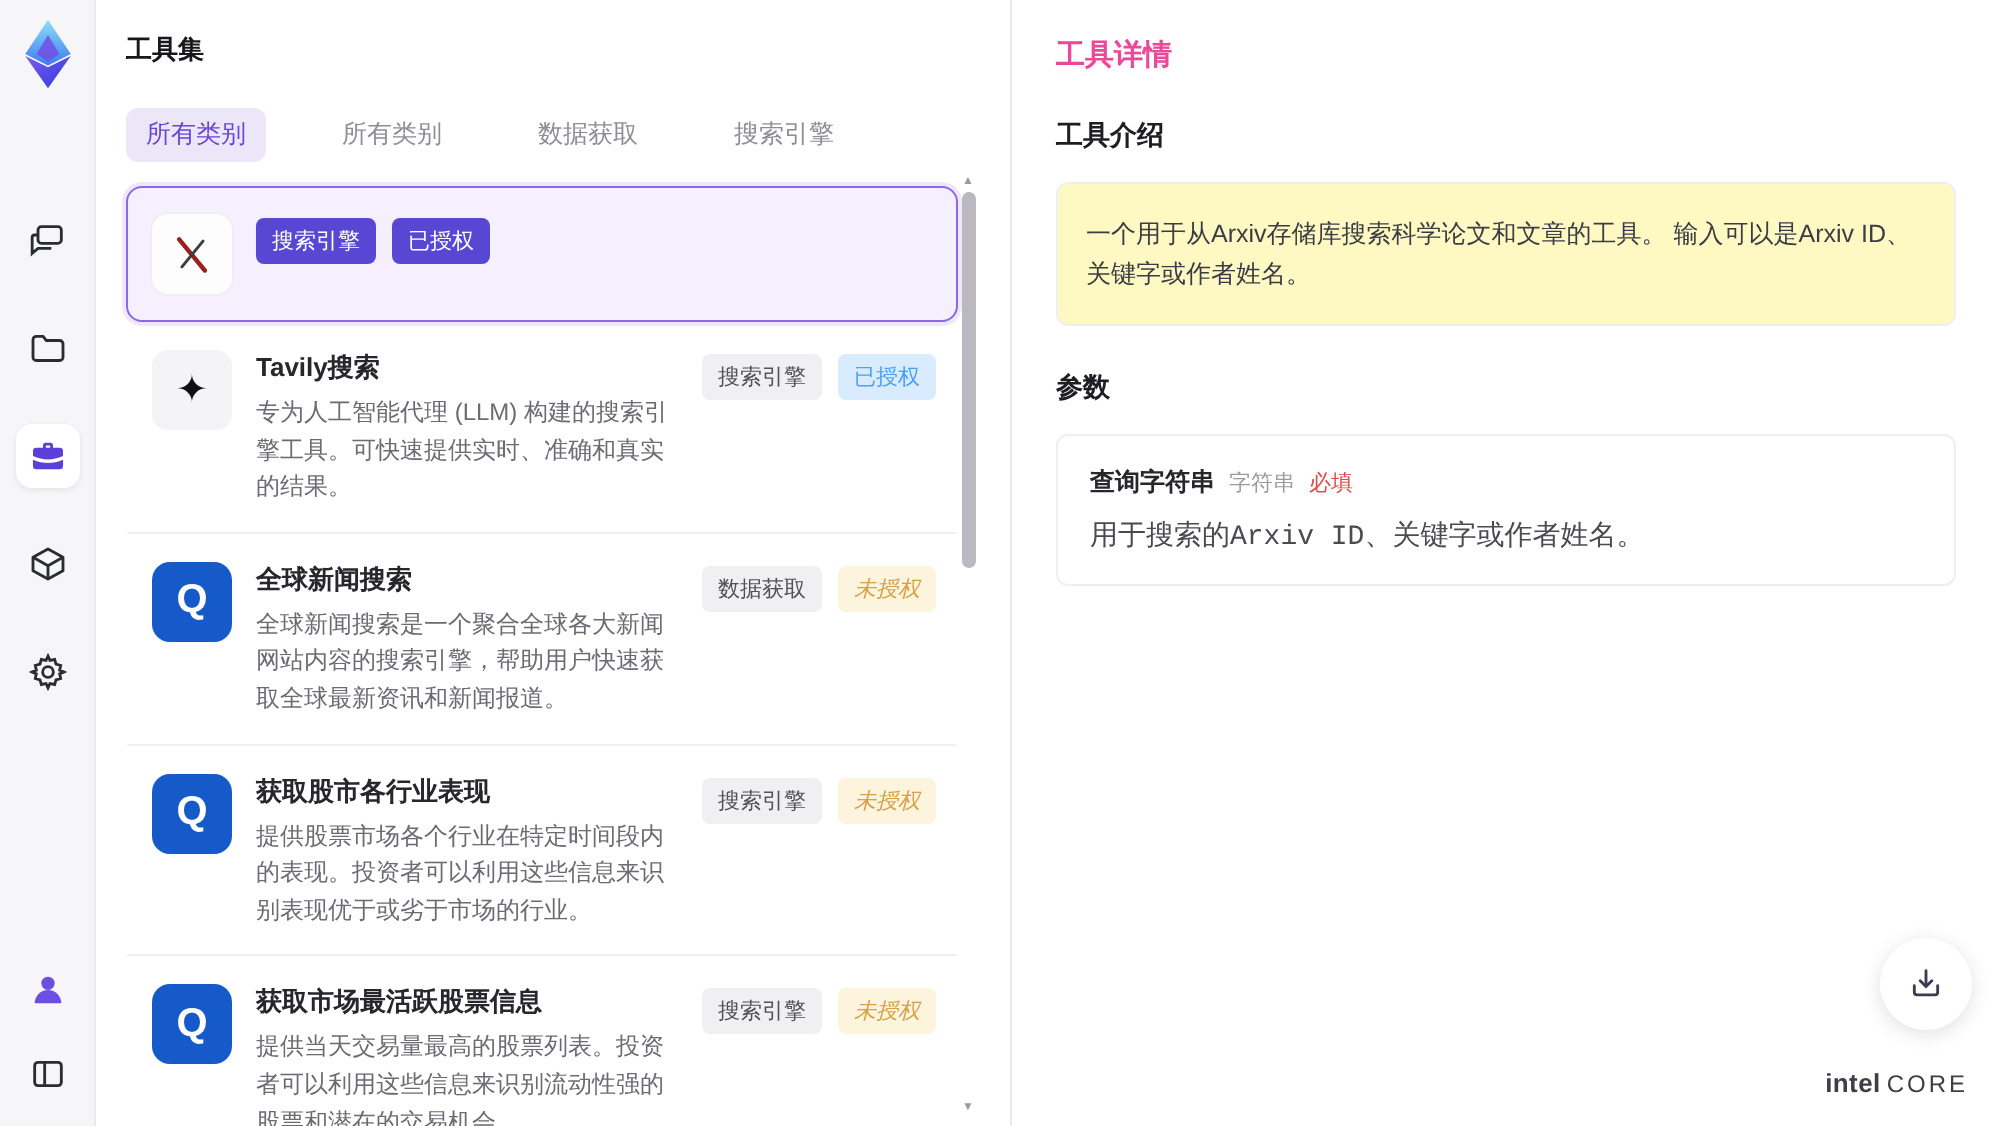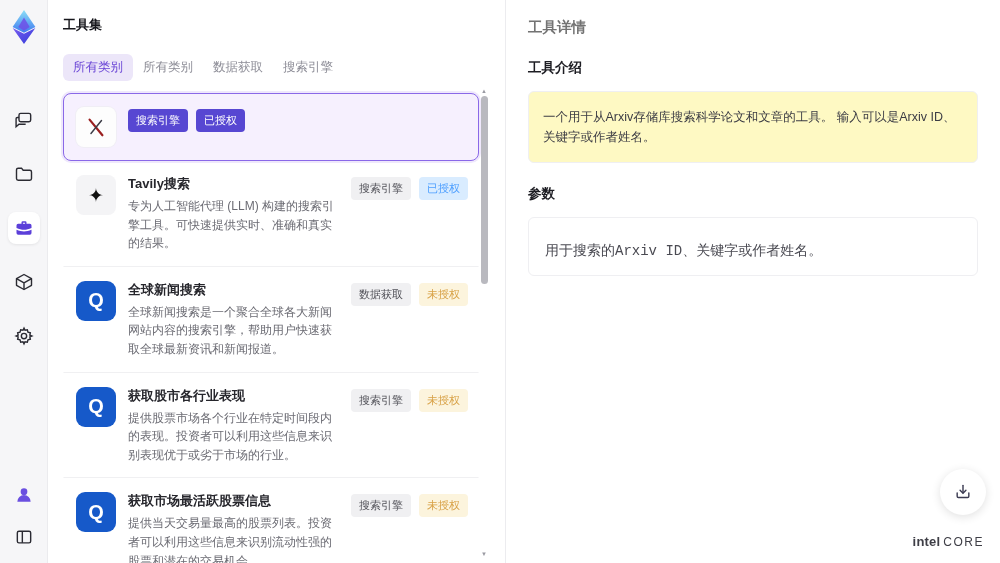--- a/index.html
+++ b/index.html
@@ -12,50 +12,50 @@
   .rail-nav { display:flex; flex-direction:column; gap:22px; align-items:center; margin-top:32px; }
   .rail-item { width:32px; height:32px; border-radius:8px; display:flex; align-items:center; justify-content:center; cursor:pointer; color:#2b2b33; }
   .rail-item svg { width:20px; height:20px; }
   .rail-item.active { background:#ffffff; box-shadow:0 1px 3px rgba(0,0,0,.08); color:#5b3fd9; }
   .rail-spacer { flex:1; }
   .rail-bottom { display:flex; flex-direction:column; gap:10px; align-items:center; }
 
   
   .list-panel { width:457px; flex-shrink:0; padding:16px 26px 0 15px; position:relative; }
   .panel-title { font-size:13px; font-weight:bold; color:#17171c; }
-  .tabs { display:flex; gap:0; margin-top:20px; align-items:center; }
+  .tabs { display:flex; gap:28px; margin-top:20px; align-items:center; }
   .tab { font-size:12.5px; color:#8d8d97; padding:5px 10px; border-radius:6px; cursor:pointer; white-space:nowrap; }
   .tab.active { background:#ece6f9; color:#6a45d6; }
   .cards { margin-top:12px; }
   .card { display:flex; gap:12px; padding:13px 10px 13px 12px; border:1px solid transparent; border-bottom:1px solid #f0f0f2; cursor:pointer; }
   .card.selected { border:1.5px solid #8a68e8; background:#f6f0fe; border-radius:8px; box-shadow:0 0 0 2px #efe8fc; }
   .card-icon { width:40px; height:40px; border-radius:8px; flex-shrink:0; display:flex; align-items:center; justify-content:center; font-size:22px; }
   .card-icon.white { background:#fdfdfd; box-shadow:0 0 0 1px #f0eef5; }
   .card-icon.grey { background:#f4f4f6; }
   .card-icon.blue { background:#1659c9; color:#fff; font-weight:bold; font-size:20px; border-radius:9px; }
   .card-body { flex:1; min-width:0; }
   .card-title { font-size:13px; font-weight:bold; color:#26262c; }
   .card-desc { font-size:12px; color:#6b6b73; line-height:1.55; margin-top:4px; }
   .card-tags { display:flex; gap:8px; align-items:flex-start; flex-shrink:0; padding-top:2px; }
   .tag { font-size:11px; padding:4px 8px; border-radius:4px; white-space:nowrap; }
   .tag.purple { background:#5747d2; color:#fff; }
   .tag.gray { background:#f0f0f2; color:#515158; }
   .tag.blue { background:#d9ecff; color:#4d9fff; }
-  .tag.yellow { background:#fcf4dd; color:#d8a146; }
+  .tag.yellow { background:#fcf4dd; color:#d8a146;font-style:italic; }
 
   
   .scrollbar { position:absolute; right:16px; top:88px; bottom:6px; width:9px; }
   .scroll-arrow { position:absolute; left:1px; font-size:6px; color:#9a9aa2; line-height:6px; }
   .scroll-arrow.up { top:0; }
   .scroll-arrow.down { bottom:0; }
   .scroll-thumb { position:absolute; top:8px; left:1px; width:7px; height:188px; background:#b9b9bf; border-radius:4px; }
 
   
   .detail-panel { flex:1; border-left:1px solid #ececef; padding:18px 22px; position:relative; }
-  .detail-title { font-size:14.5px; font-weight:bold; color:#737373; }
+  .detail-title { font-size:14.5px; font-weight:bold; color:#ec4899; }
   .section-title { font-size:13.5px; font-weight:bold; color:#1d1d23; margin-top:22px; }
   .intro-box { margin-top:14px; border:1px solid #efeff2; border-radius:6px; background:#fef9c3; padding:15px 14px; font-size:12.5px; color:#3c3c44; line-height:1.6; }
   .param-box { margin-top:14px; border:1px solid #efeff2; border-radius:6px; padding:15px 16px; }
   .param-head { display:flex; gap:7px; align-items:baseline; }
   .param-name { font-size:12.5px; font-weight:bold; color:#26262c; }
   .param-type { font-size:11px; color:#9a9aa2; }
   .param-required { font-size:11px; color:#e14b4b; }
   .param-desc { font-size:14px; color:#4a4a52; margin-top:9px;font-family:Liberation Mono, monospace; }
 
   
@@ -226,20 +226,25 @@
   </div>
 
   <div class="detail-panel">
     <div class="detail-title">工具详情</div>
 
     <div class="section-title">工具介绍</div>
     <div class="intro-box">一个用于从Arxiv存储库搜索科学论文和文章的工具。 输入可以是Arxiv ID、关键字或作者姓名。</div>
 
     <div class="section-title">参数</div>
     <div class="param-box">
+      <div class="param-head">
+        <span class="param-name">查询字符串</span>
+        <span class="param-type">字符串</span>
+        <span class="param-required">必填</span>
+      </div>
       <div class="param-desc">用于搜索的Arxiv ID、关键字或作者姓名。</div>
     </div>
 
     <div class="fab">
       <svg viewBox="0 0 24 24" width="20" height="20" fill="none" stroke="#3b3b52" stroke-width="1.7" stroke-linecap="round">
         <line x1="12" y1="4" x2="12" y2="13"></line>
         <path d="M8.5 10 L12 13.5 L15.5 10"></path>
         <path d="M5 13 v4 a1.5 1.5 0 0 0 1.5 1.5 h11 a1.5 1.5 0 0 0 1.5 -1.5 v-4"></path>
       </svg>
     </div>

